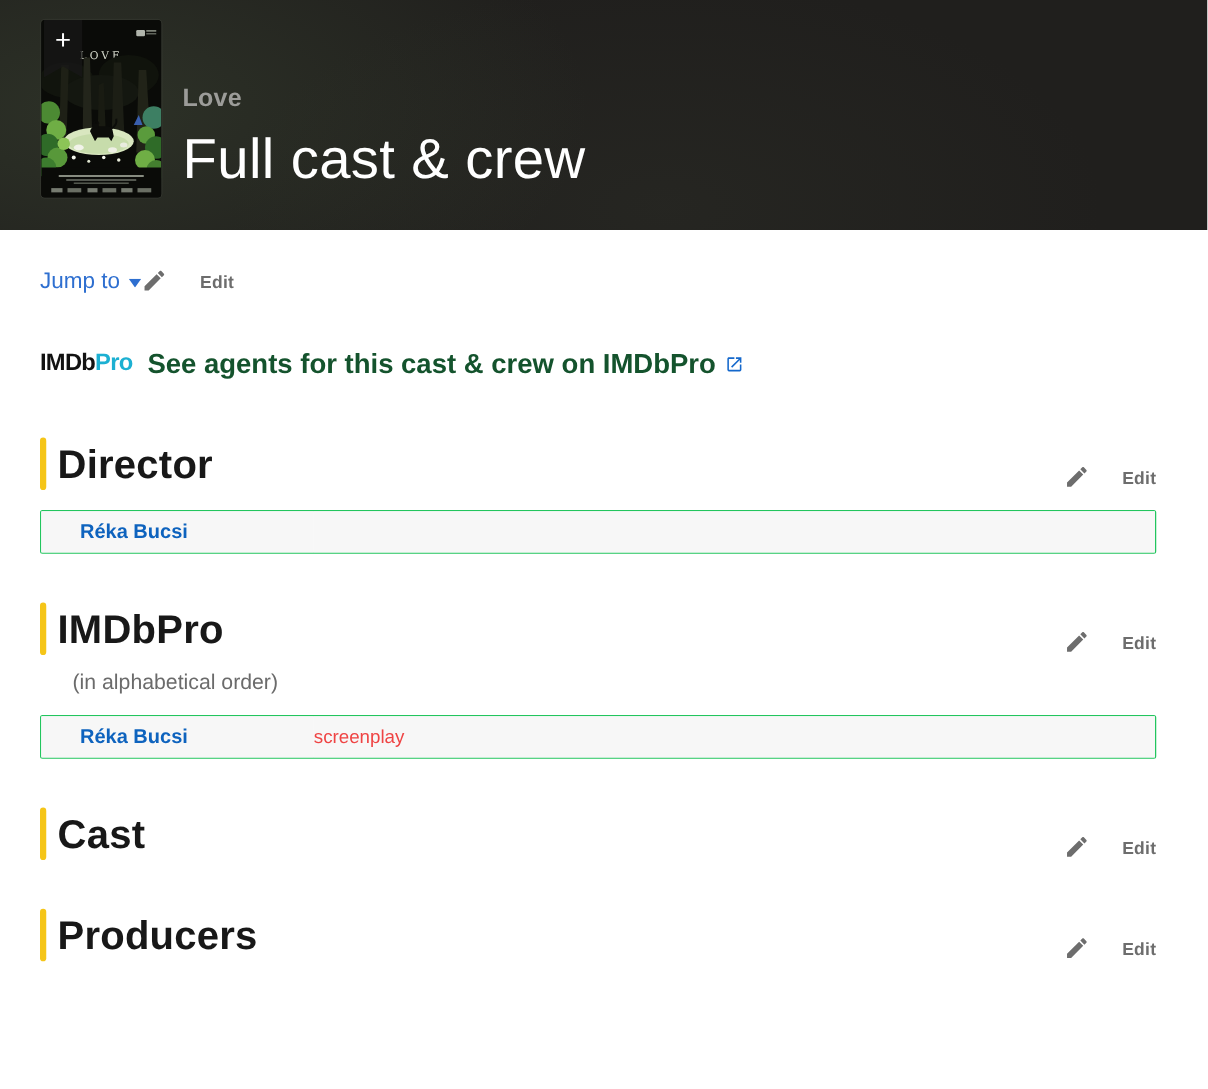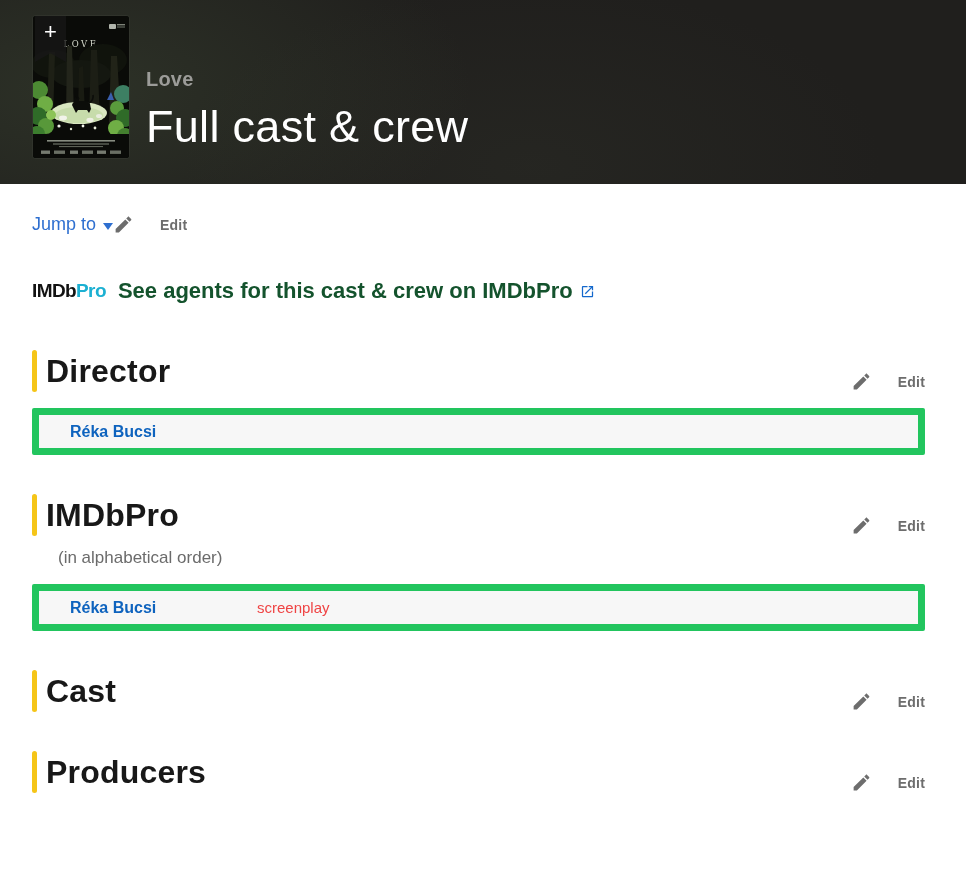--- a/index.html
+++ b/index.html
@@ -74,21 +74,21 @@
   .section.first { margin-top:44px; }
   .section-head { display:flex; align-items:flex-end; justify-content:space-between; height:44px; }
   .head-left { display:flex; align-items:center; }
   .ybar { width:5px; height:42px; background:#f5c518; border-radius:3px; margin-right:9px; }
   .section-title { font-size:32px; font-weight:700; color:#181818; letter-spacing:.2px; }
   .section-note { margin-top:12px; color:#6b6b6b; font-size:17px; font-weight:400;margin-left:26px; }
 
   table.crew {
     margin-top:16px; width:100%;
     border-collapse:separate; border-spacing:0;
-    border:7px solid #22c55e; border-radius:2px;
+    border:1px solid #22c55e; border-radius:2px;
     font-size:15px;
   }
   table.crew td { height:33px; vertical-align:middle; }
   table.crew tr:nth-child(odd) { background:#f7f7f7; }
   table.crew tr:nth-child(even) { background:#ffffff; }
   td.name-cell { width:218px; padding-left:31px; }
   a.person { color:#0e63be; font-weight:700; font-size:16px; text-decoration:none; cursor:pointer; }
   td.role-cell { color:#ef4444; font-weight:400; padding-right:10px; }
 </style>
 </head>

